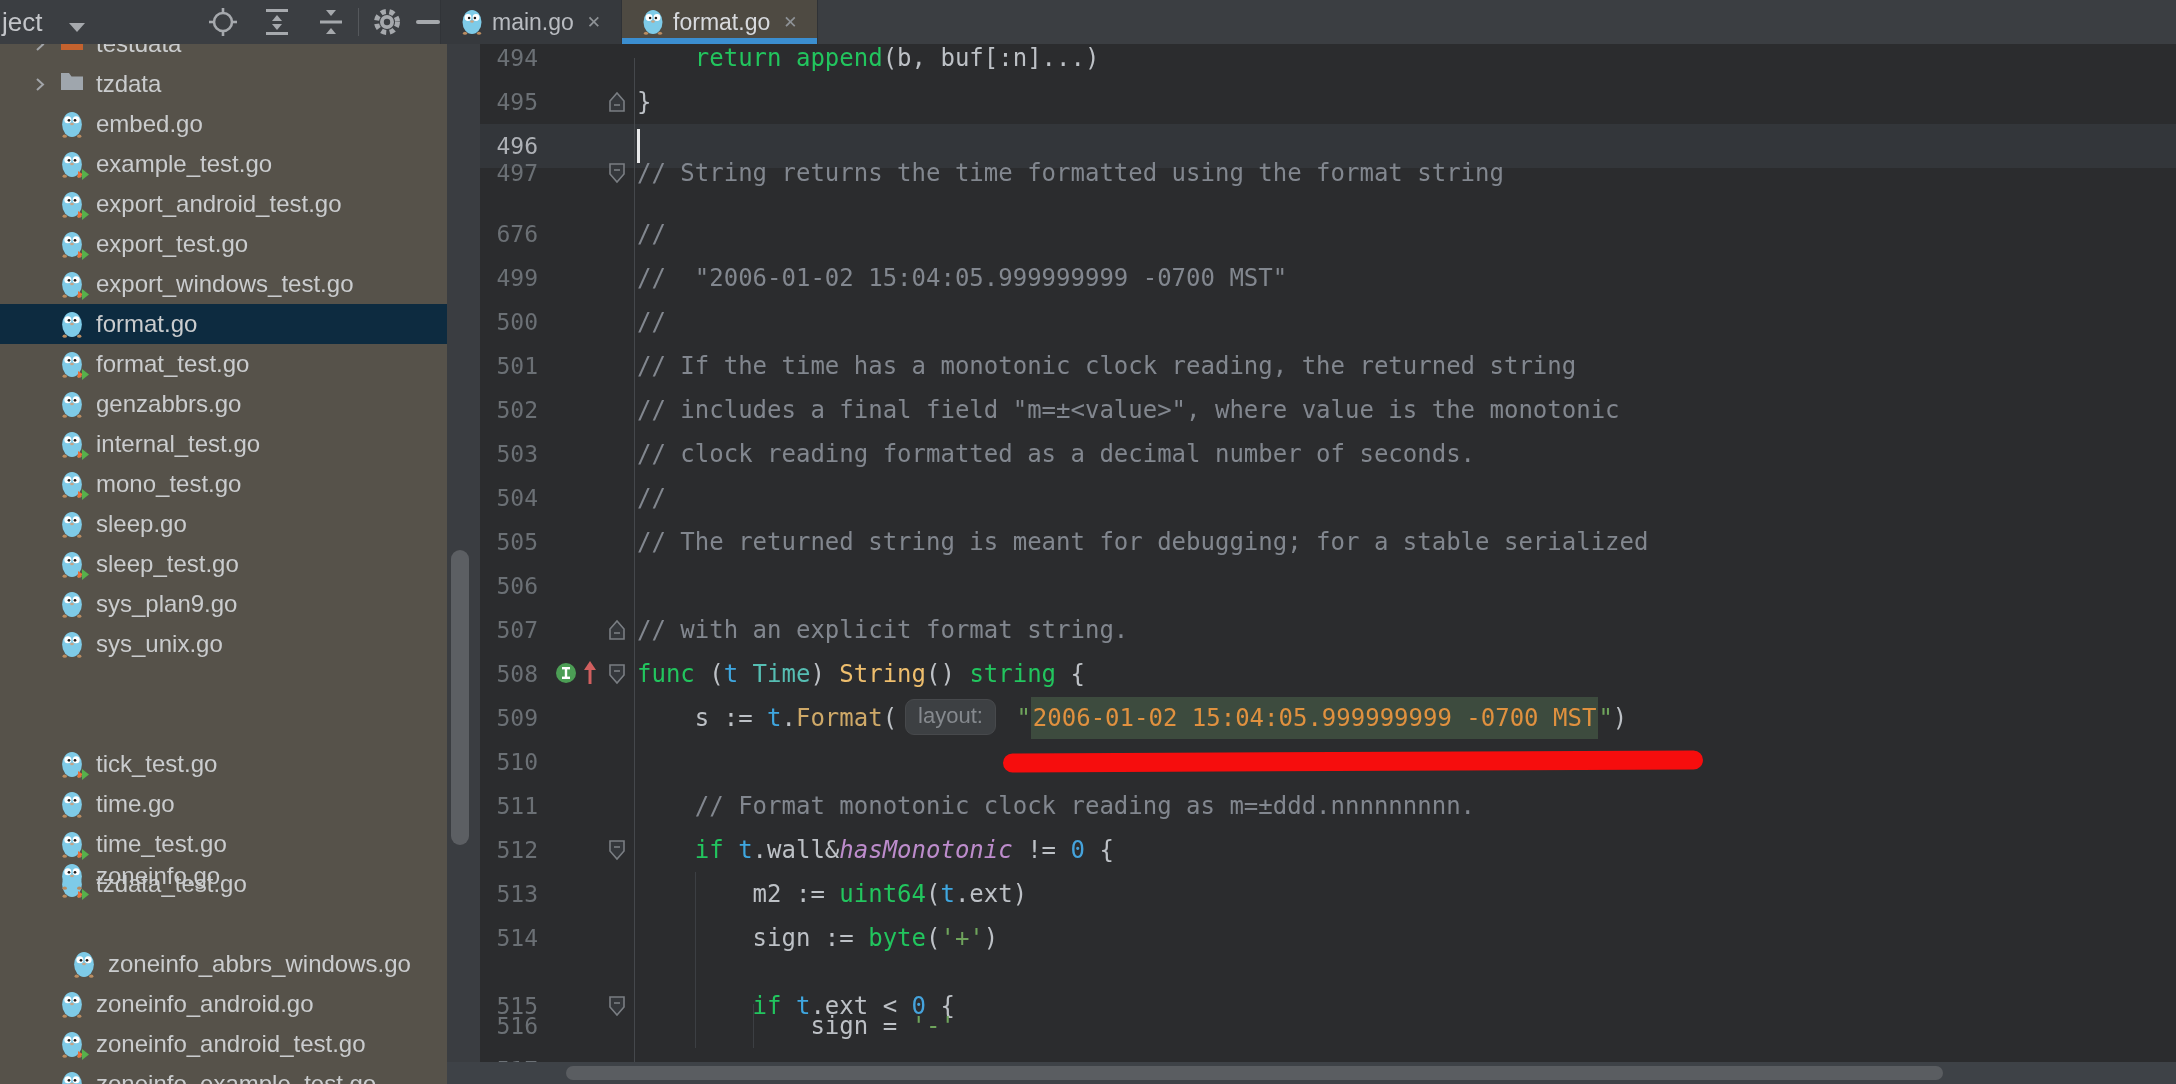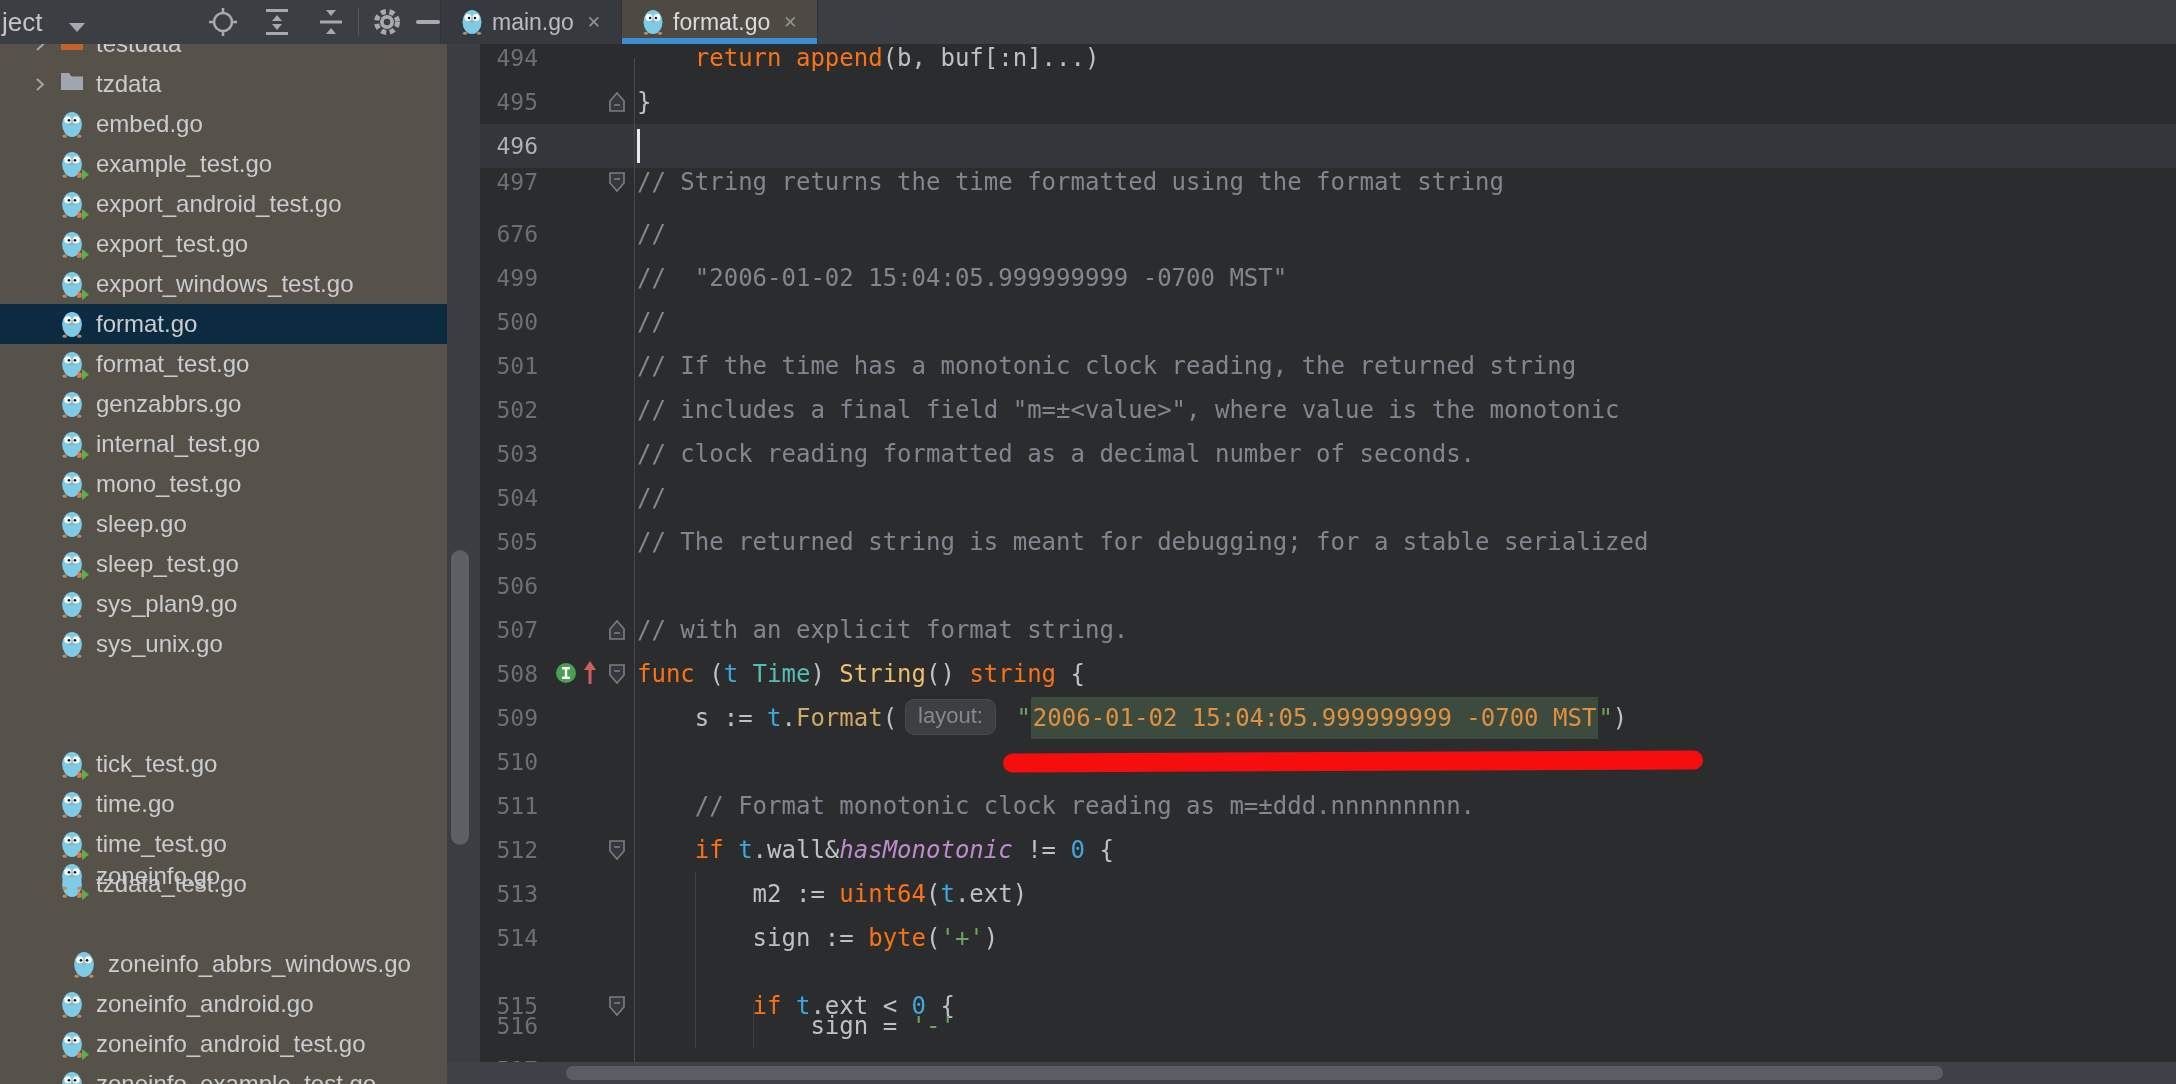--- a/index.html
+++ b/index.html
@@ -45,21 +45,21 @@
   #ig2{left:273px;top:1004px;height:44px;}
   .crow{position:absolute;left:0;right:0;height:44px;}
   .lnum{position:absolute;left:0;top:0;width:58px;height:44px;line-height:44px;text-align:right;
         font-family:"DejaVu Sans Mono",monospace;font-size:23px;color:#6B7075;}
   .crow.cur .lnum{color:#AEB1B6;}
   .gimpl{position:absolute;left:74px;top:9px;}
   .garrow{position:absolute;left:102px;top:8px;}
   .fold{position:absolute;left:128px;top:11px;}
   .ctext{position:absolute;left:157px;top:0;height:44px;line-height:44px;white-space:pre;
          font-family:"DejaVu Sans Mono",monospace;font-size:24px;color:#BDC1C6;}
-  .c-kw{color:#f97316;} .c-pl{color:#BDC1C6;} .c-cm{color:#82878F;}
+  .c-kw{color:#22c55e;} .c-pl{color:#BDC1C6;} .c-cm{color:#82878F;}
   .c-ty{color:#56BEB3;} .c-vr{color:#3FA7E0;} .c-fn{color:#EEBE6D;}
   .c-mth{color:#CFA968;} .c-num{color:#45A3DC;} .c-str{color:#6FA45C;}
   .c-cn{color:#BD8CCC;font-style:italic;}
   .c-date{color:#E0913F;background:#3D4B3E;padding:7px 2px;}
   .c-inlay{display:inline-block;vertical-align:middle;margin:0 6px 4px 8px;padding:3px 12px 5px;
            border-radius:9px;background:#3D4043;border:1px solid #47494C;
            font-family:"Liberation Sans",sans-serif;font-size:22px;color:#85898E;line-height:normal;}
   #caret{position:absolute;left:157px;top:129px;width:3px;height:34px;background:#E8E9EA;}
   #red-line{position:absolute;left:523px;top:752px;width:700px;height:19px;border-radius:10px;
             background:#F60D0D;transform:rotate(-0.25deg);z-index:8;}
@@ -87,21 +87,21 @@
           <span class="fold"><svg width="18" height="22" viewBox="0 0 18 22">
               <path d="M2,20 H16 V10 L9,2 L2,10 Z" fill="#34373B" stroke="#7A7E83" stroke-width="1.6"></path>
               <line x1="6" y1="14" x2="12" y2="14" stroke="#7A7E83" stroke-width="1.6"></line>
             </svg></span>
           <div class="ctext"><span class="c-pl">}</span></div>
         </div>
         <div class="crow cur" style="top: 124px;">
           <span class="lnum">496</span>
           <div class="ctext"></div>
         </div>
-        <div class="crow" style="top: 160px; padding-left: 35px;">
+        <div class="crow" style="top: 151px; padding-left: 35px;">
           <span class="lnum">497</span>
           <span class="fold"><svg width="18" height="22" viewBox="0 0 18 22">
               <path d="M2,2 H16 V12 L9,20 L2,12 Z" fill="#34373B" stroke="#7A7E83" stroke-width="1.6"></path>
               <line x1="6" y1="8" x2="12" y2="8" stroke="#7A7E83" stroke-width="1.6"></line>
             </svg></span>
           <div class="ctext"><span class="c-cm">// String returns the time formatted using the format string</span></div>
         </div>
         <div class="crow" style="top: 212px;">
           <span class="lnum">676</span>
           <div class="ctext"><span class="c-cm">//</span></div>

